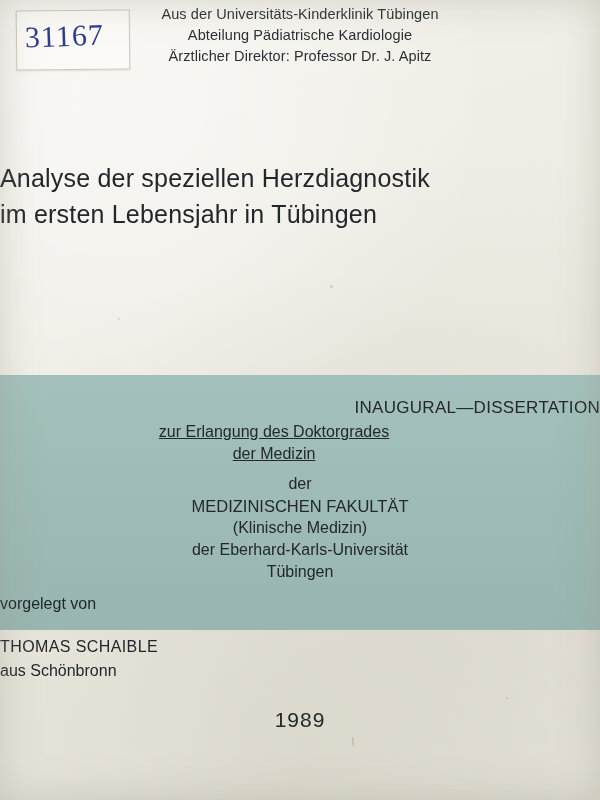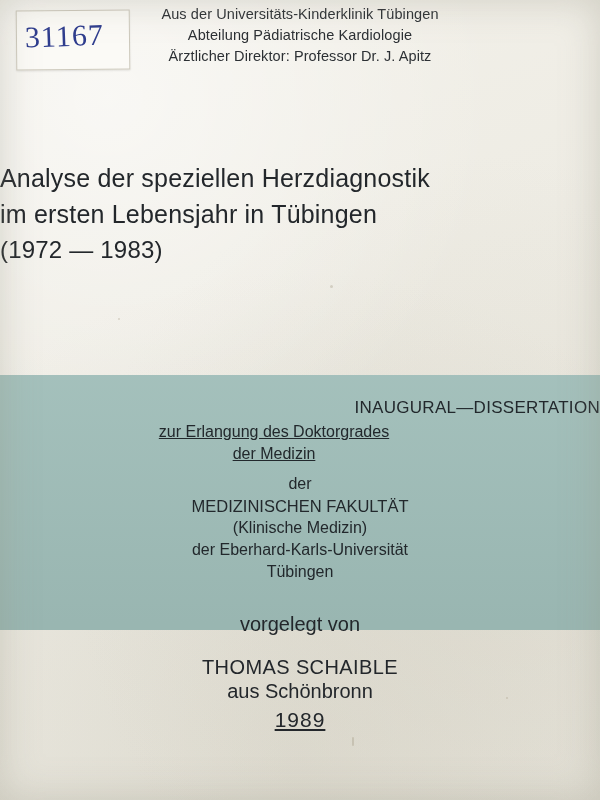--- a/index.html
+++ b/index.html
@@ -132,41 +132,40 @@
     position: absolute;
     top: 98px; left: 0; width: 600px;
     font-size: 16px;
     line-height: 22px;
   }
   .fac-block .fac-name { font-size: 16.5px; }
 
   
   .author {
     position: absolute;
-    top: 612px;
-    left: 0;
-    width: 600px;
-    text-align: center;
+    top: 592px;
+    left: 0;
+    width: 600px;
+    text-align: left;
     color: #23272b;
-    font-size: 20px;
+    font-size: 16px;
     line-height: 24px;
   }
   .author .name { letter-spacing: 0.4px; margin-top: 19px; }
 
   
   .year {
     position: absolute;
     top: 708px;
     left: 0;
     width: 600px;
     text-align: center;
     color: #23272b;
     font-size: 21px;
     letter-spacing: 1px;
-    text-decoration: underline;
   }
 
   .speck {
     position: absolute;
     border-radius: 50%;
     background: rgba(160,152,130,0.35);
     pointer-events: none;
   }
 </style>
 </head>
@@ -182,21 +181,20 @@
     <div>Ärztlicher Direktor: Professor Dr. J. Apitz</div>
   </div>
 
   <div class="stamp">
     <span class="stamp-num">31167</span>
   </div>
 
   <div class="title">
     <div>Analyse der speziellen Herzdiagnostik</div>
     <div>im ersten Lebensjahr in Tübingen</div>
-    <div class="line3">(1972 — 1983)</div>
   </div>
 
   <div class="band">
     <div class="band-inner"></div>
 
     <div class="diss-title band-text">INAUGURAL—DISSERTATION</div>
 
     <div class="diss-sub band-text">
       <div>zur Erlangung des Doktorgrades</div>
       <div>der Medizin</div>

